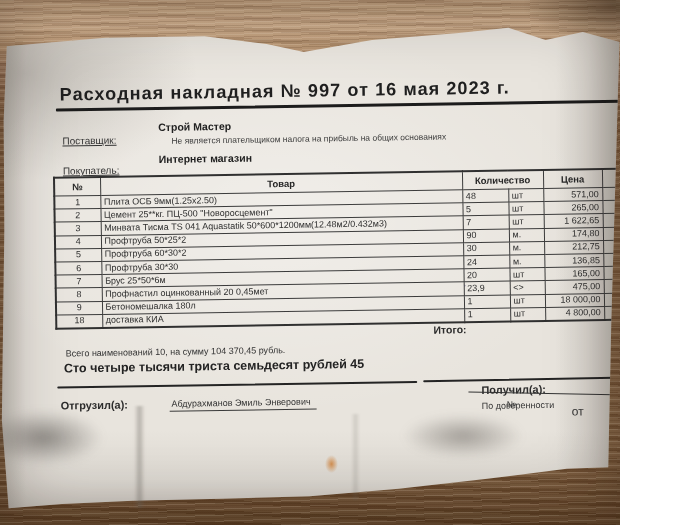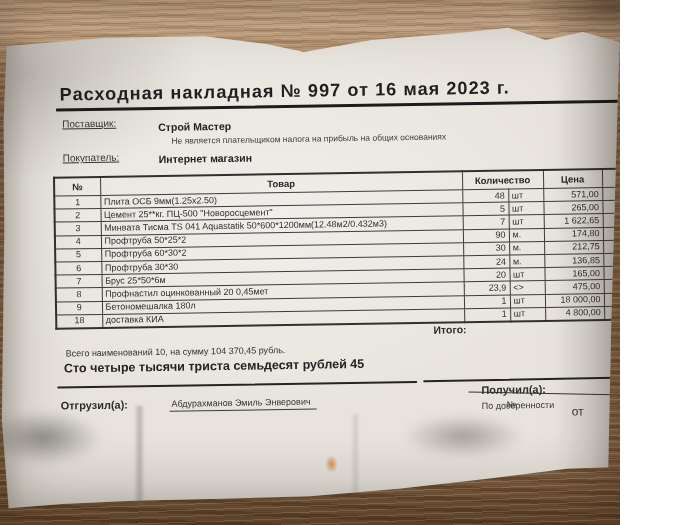--- a/index.html
+++ b/index.html
@@ -35,33 +35,33 @@
 
   
   .sheet{position:absolute;inset:0;transform:rotate(-0.9deg);transform-origin:350px 240px;color:#2c2c2c;}
   .sheet .abs{position:absolute;white-space:nowrap;}
 
   .title{left:62px;top:80px;font-size:18px;font-weight:bold;letter-spacing:1.1px;color:#1f1f1f;}
   .title-rule{left:58px;top:104px;width:585px;height:2.5px;background:#1c1c1c;border-radius:1px;}
 
   .fieldlbl{font-size:10px;color:#353535;text-decoration:underline;}
   .fieldval{font-size:10.5px;font-weight:bold;color:#222;}
-  .lbl-supplier{left:64px;top:114px;}
+  .lbl-supplier{left:64px;top:131px;}
   .val-supplier{left:160px;top:117.5px;}
   .note{left:173px;top:133px;font-size:8.5px;color:#3b3b3b;}
-  .lbl-buyer{left:64px;top:148px;}
+  .lbl-buyer{left:64px;top:161px;}
   .val-buyer{left:160px;top:149.5px;}
 
   table.tbl{position:absolute;left:54px;top:172px;width:632px;table-layout:fixed;
     border-collapse:collapse;font-size:9px;color:#2e2e2e;border:2px solid #303030;}
   .tbl th{border:1px solid #3c3c3c;height:17px;font-size:9.5px;font-weight:bold;text-align:center;padding:0 2px;color:#282828;}
   .tbl td{border:1px solid #3c3c3c;height:12.2px;line-height:1;padding:0 3px;white-space:nowrap;overflow:hidden;}
   .c-num{text-align:center;}
   .c-name{text-align:left;}
-  .c-qty{text-align:right;position:relative;}
+  .c-qty{text-align:left;position:relative;}
   .c-unit{text-align:left;}
   .c-price,.c-sum{text-align:right;}
 
   .pen-check{position:absolute;left:-15px;top:1px;width:15px;height:11px;overflow:visible;}
   .tbl tr:nth-child(4) .pen-check{transform:scale(1.35) rotate(-4deg);left:-18px;}
   .tbl tr:nth-child(5) .pen-check{transform:scale(1.3) rotate(-7deg);left:-16px;}
   .tbl tr:nth-child(6) .pen-check{transform:scale(1.15) rotate(-3deg);}
   .tbl tr:nth-child(8) .pen-check{transform:rotate(14deg) scale(1.1);}
 
   .total-label{left:432px;top:325px;font-size:10.5px;font-weight:bold;}

